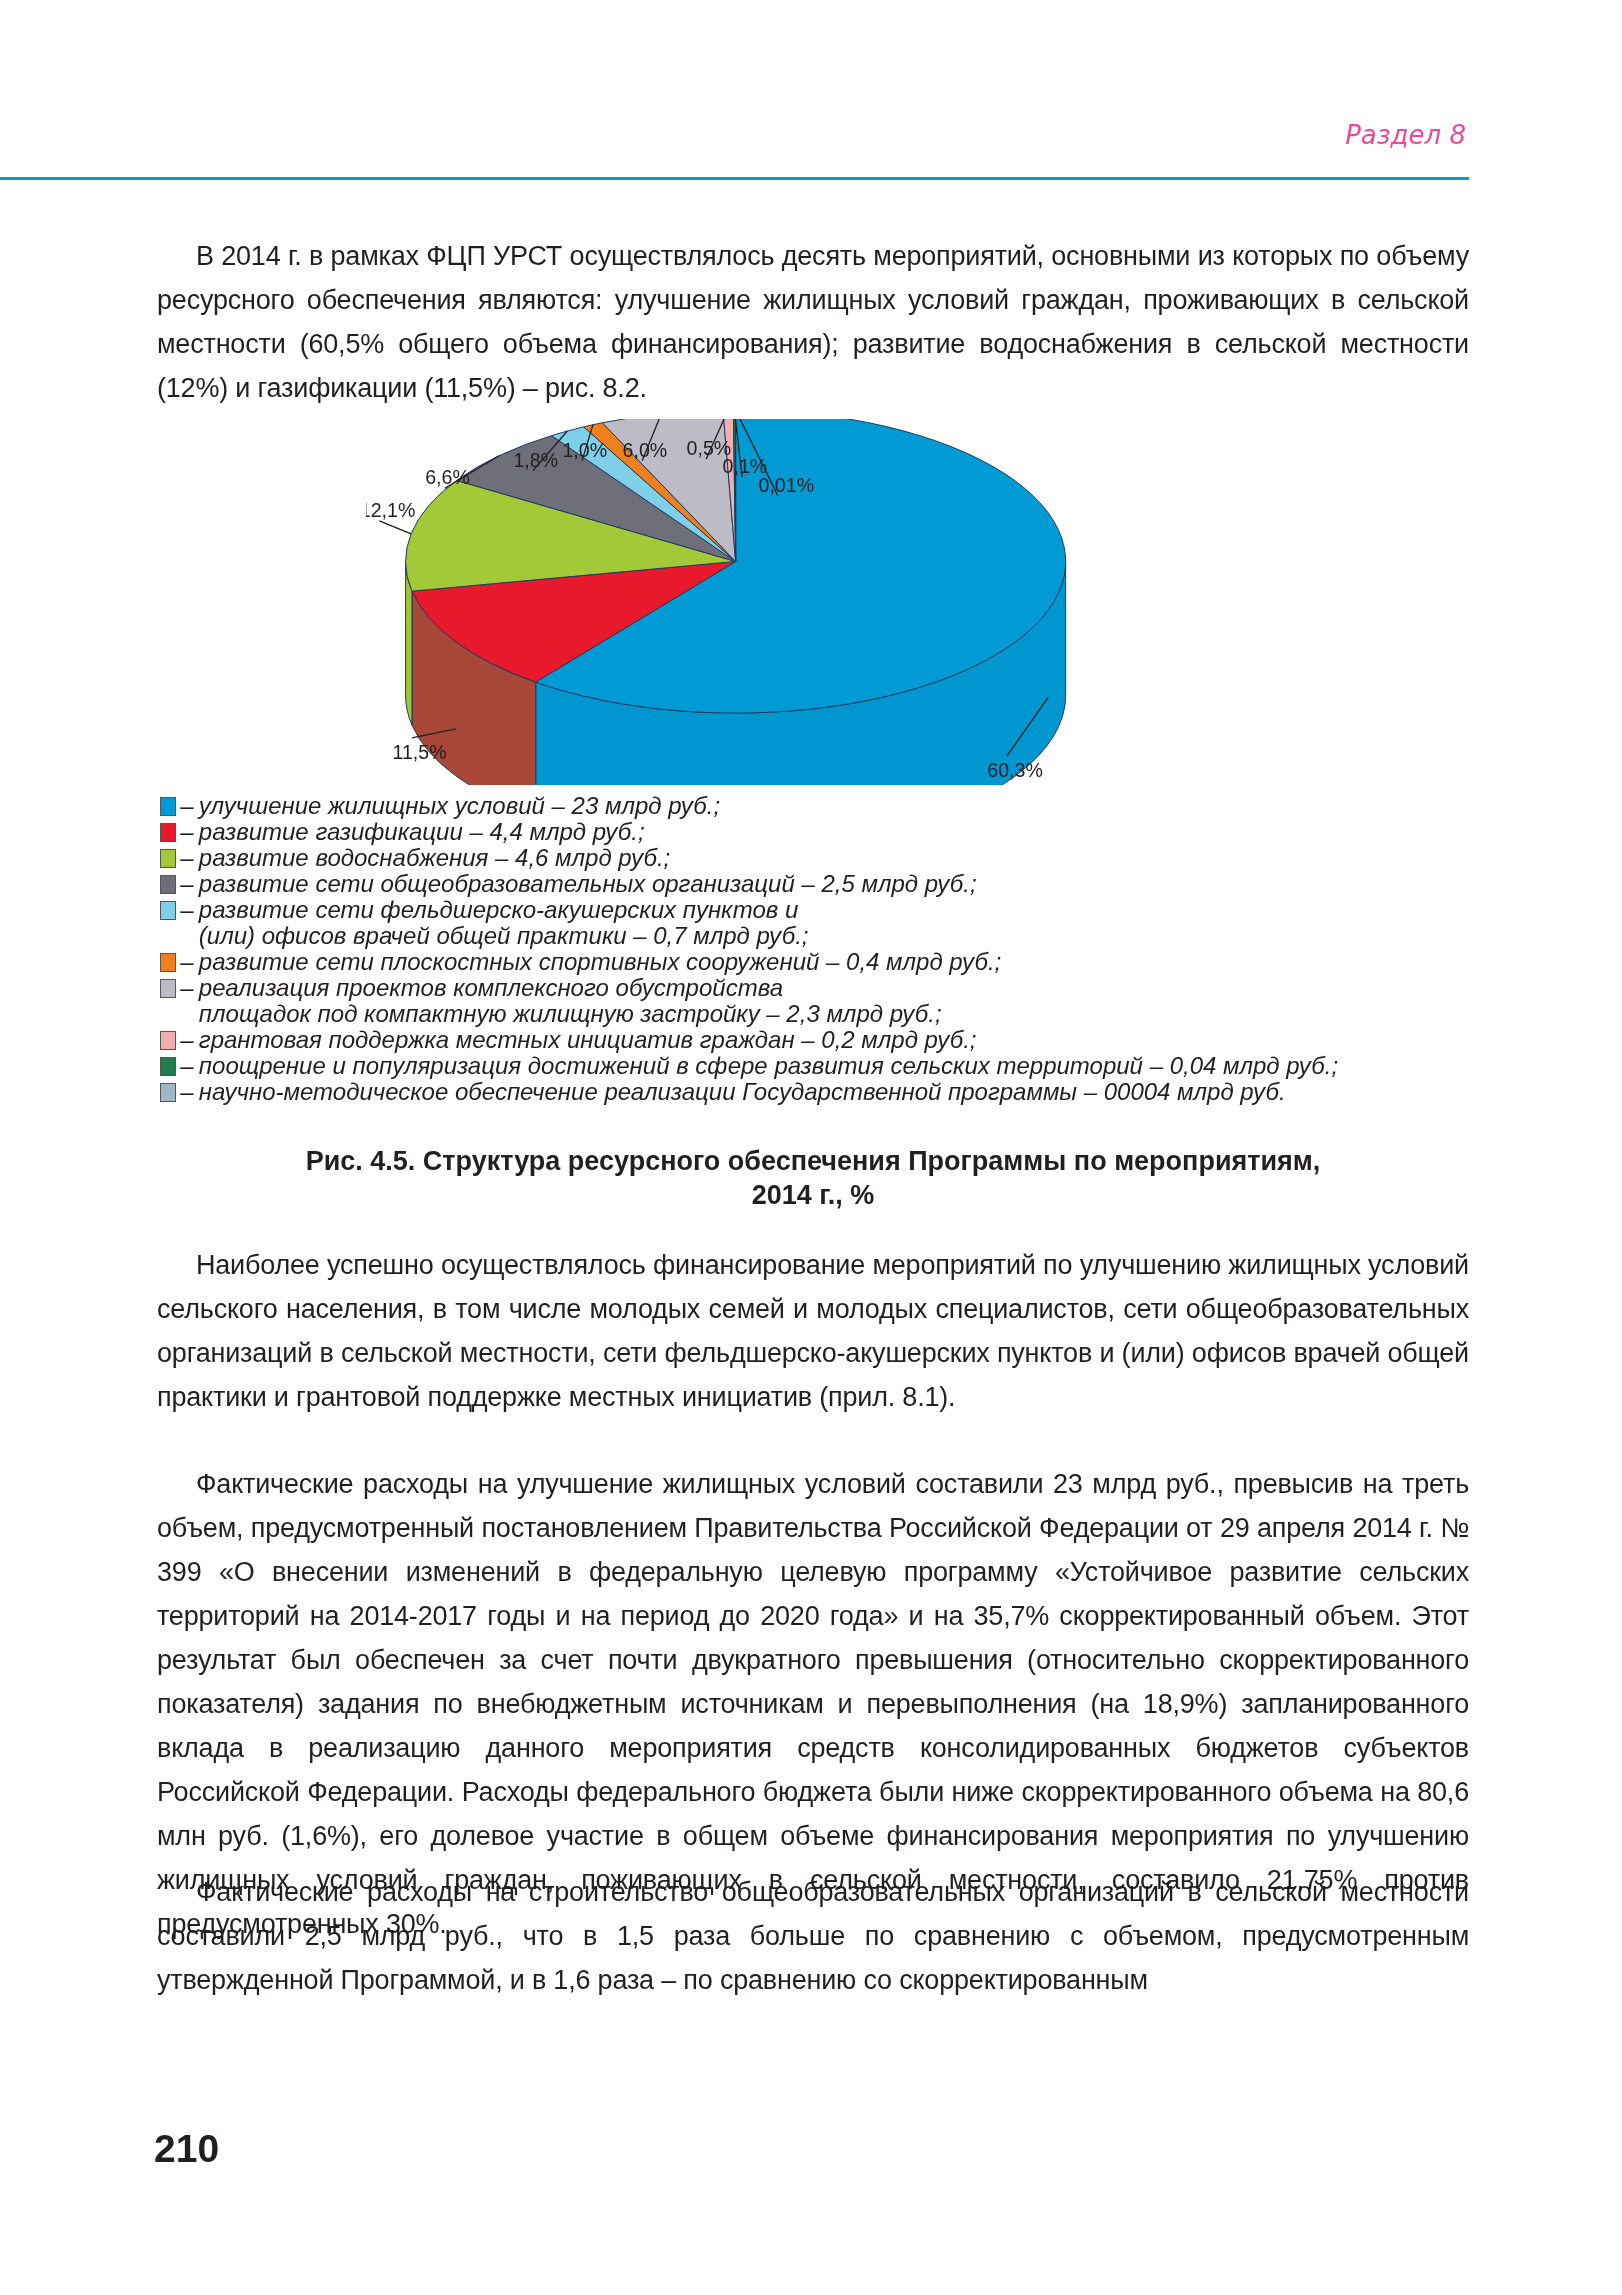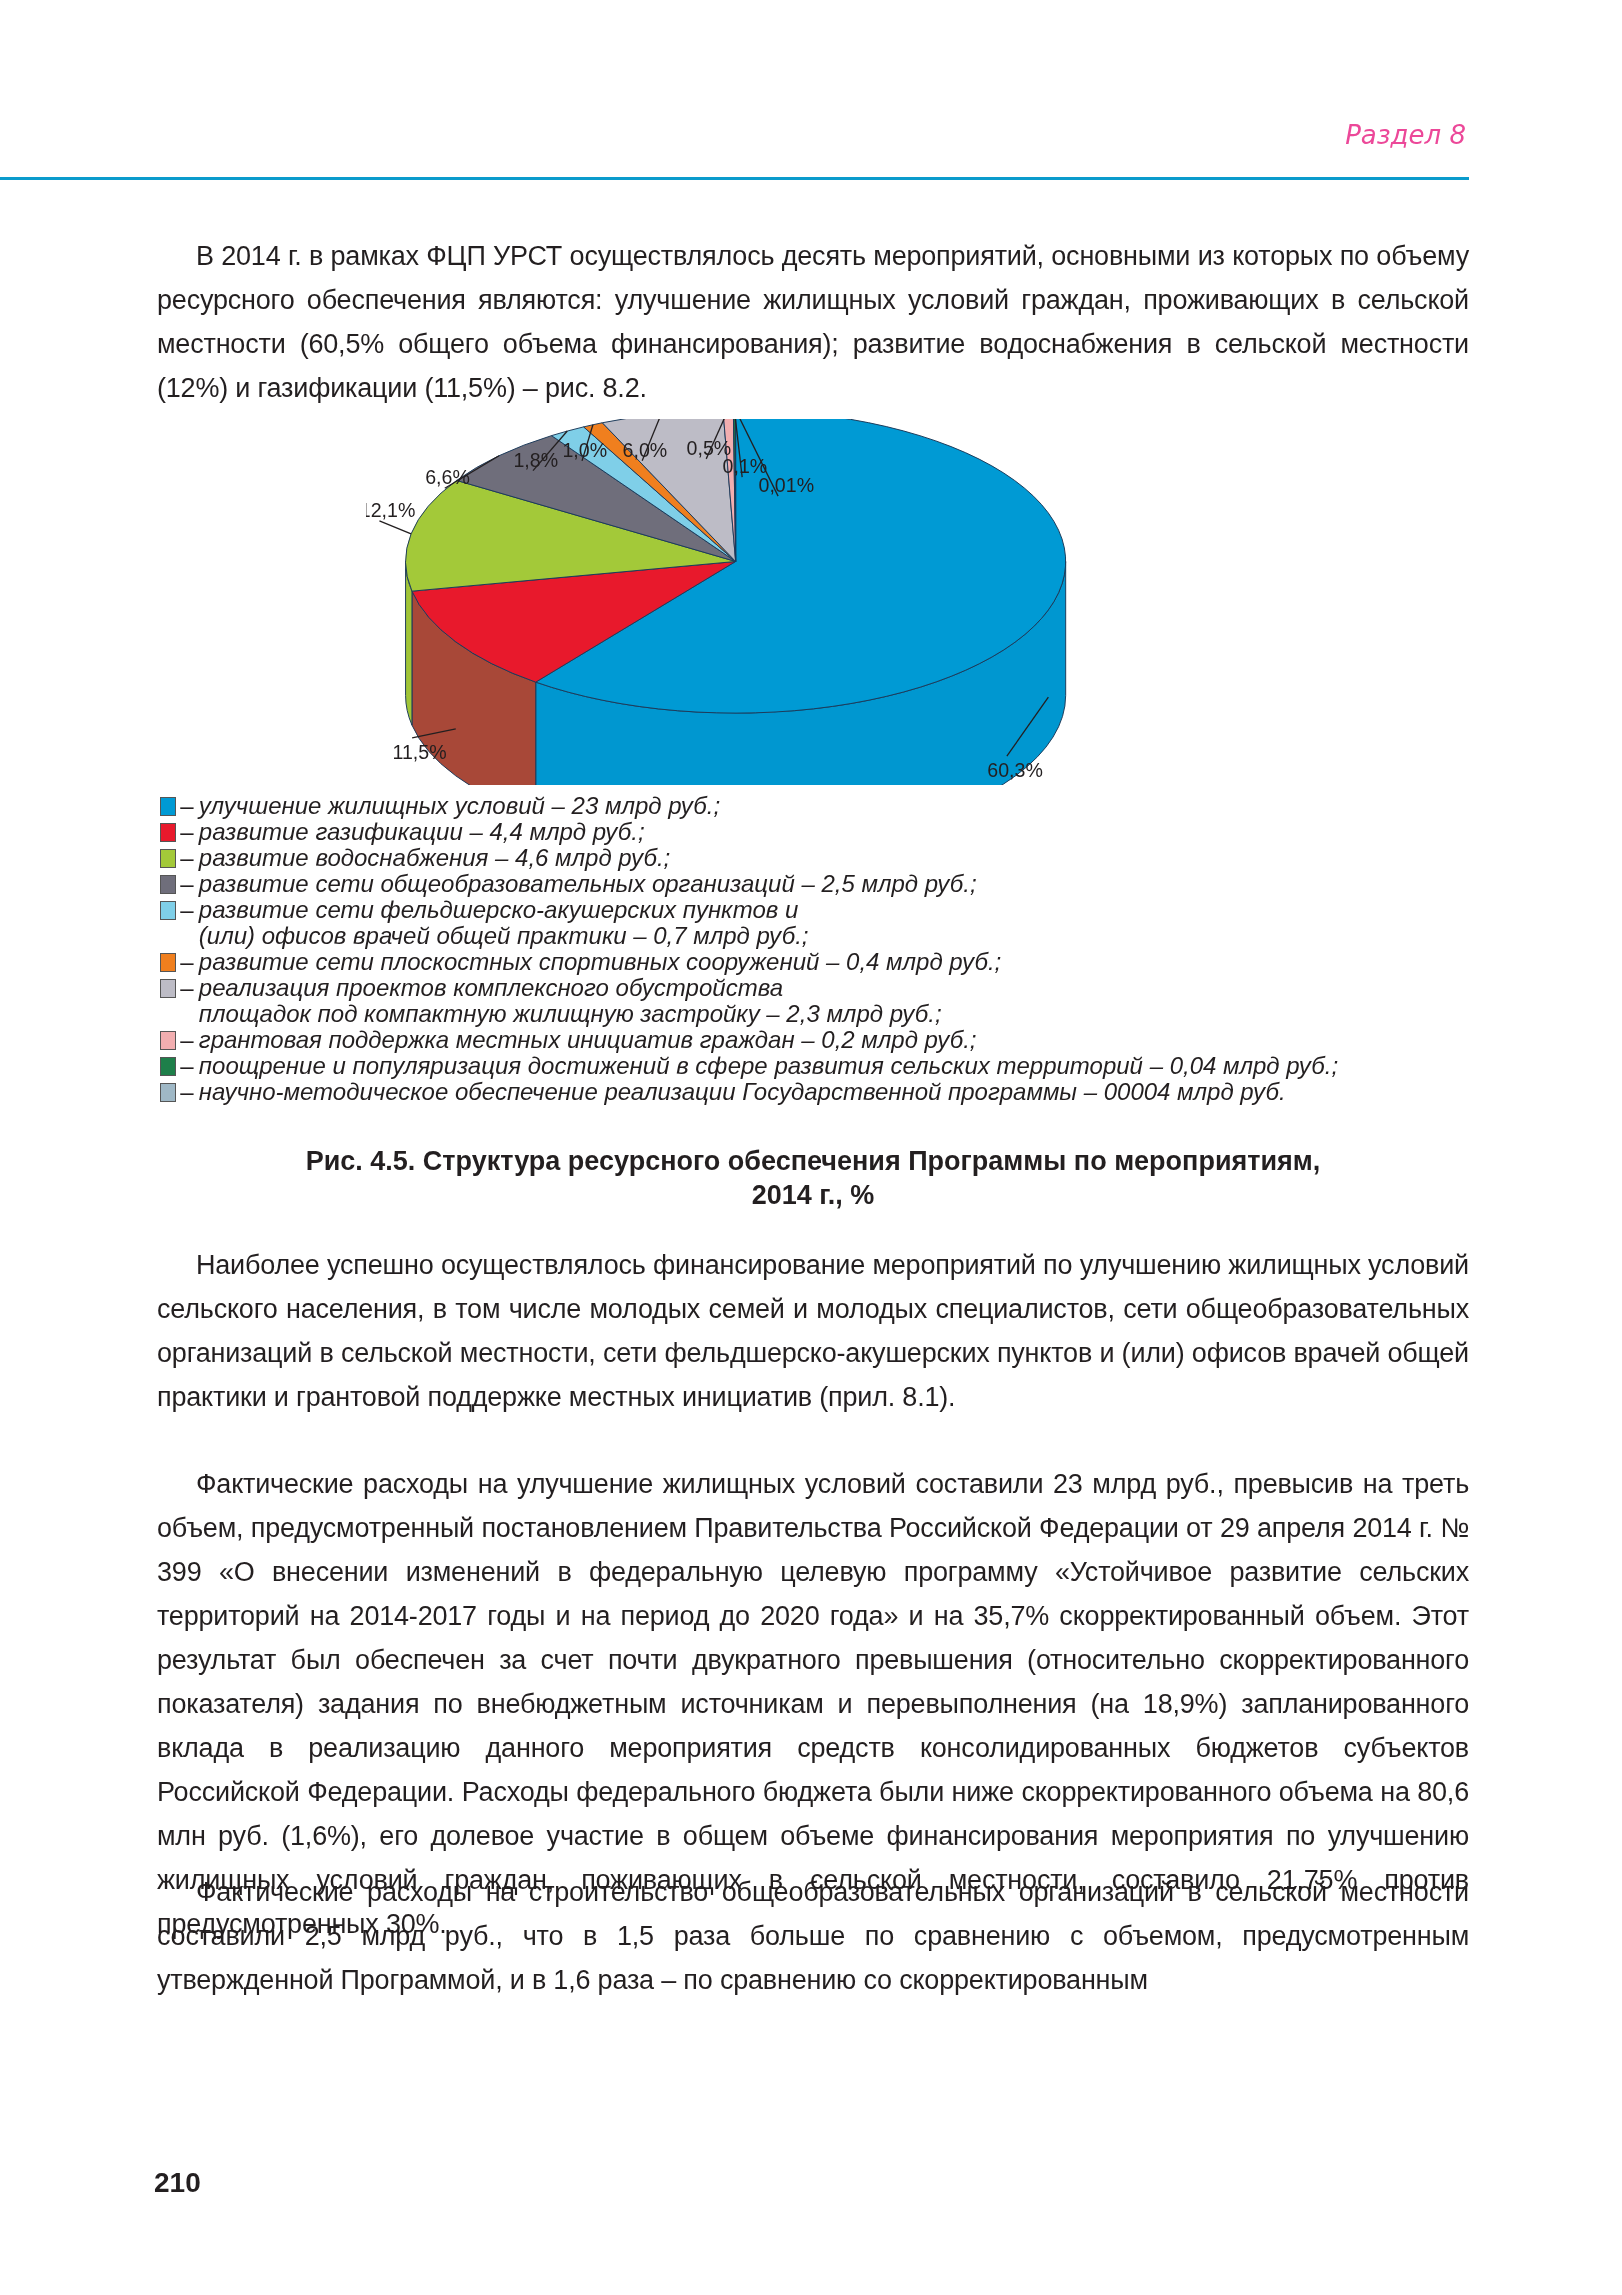--- a/index.html
+++ b/index.html
@@ -16,21 +16,21 @@
   #p4 { top:1870px; }
   .chart { position:absolute; left:366px; top:419px; width:785px; height:366px; }
   .chart svg { width:785px; height:366px; }
   .legend { position:absolute; left:160px; top:793px; font-size:24px; line-height:26px; }
   .legend-item { display:flex; align-items:flex-start; }
   .swatch { width:14.4px; height:17px; border:1.3px solid #555; margin-top:3.9px; margin-right:3.9px; flex:none; }
   .dash { margin-right:5.2px; }
   .legend-text { white-space:pre-line;font-style:italic; }
   .caption { position:absolute; left:157px; width:1312px; top:1144px; text-align:center;
              font-weight:bold; font-size:27px; line-height:34px; }
-  .page-num { position:absolute; left:154px; top:2127px; font-weight:bold; font-size:28px;margin-top:40px; }
+  .page-num { position:absolute; left:154px; top:2127px; font-weight:bold; font-size:39px; }
 </style>
 </head>
 <body>
 
 <div class="running-head">Раздел 8</div>
 <div class="head-rule"></div>
 
 <p class="para" id="p1" style="margin:0">В 2014 г. в рамках ФЦП УРСТ осуществлялось десять мероприятий, основными из которых по объему ресурсного обеспечения являются: улучшение жилищных условий граждан, проживающих в сельской местности (60,5% общего объема финансирования); развитие водоснабжения в сельской местности (12%) и газификации (11,5%) – рис. 8.2.</p>
 
 <div class="chart">

